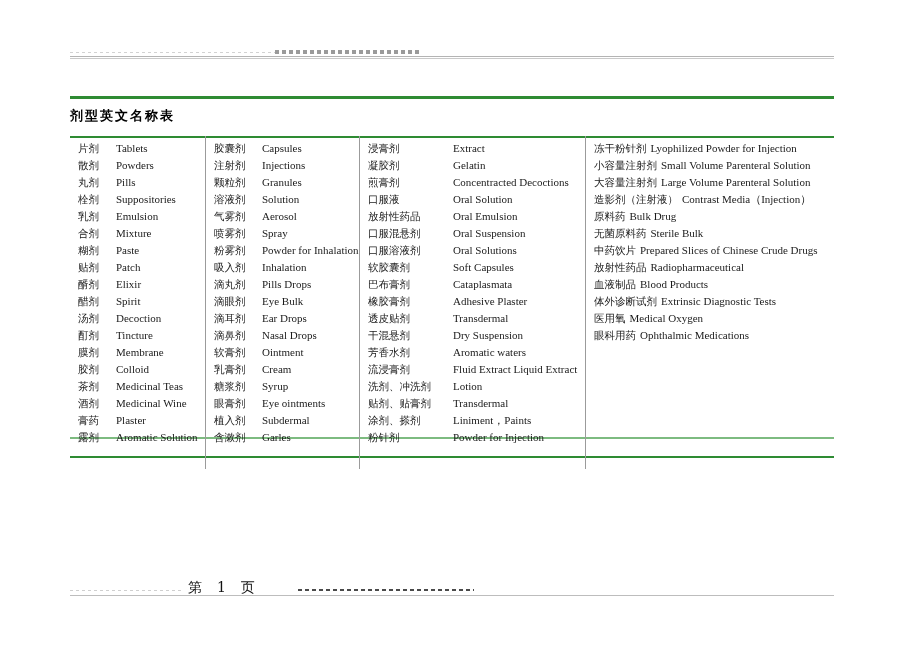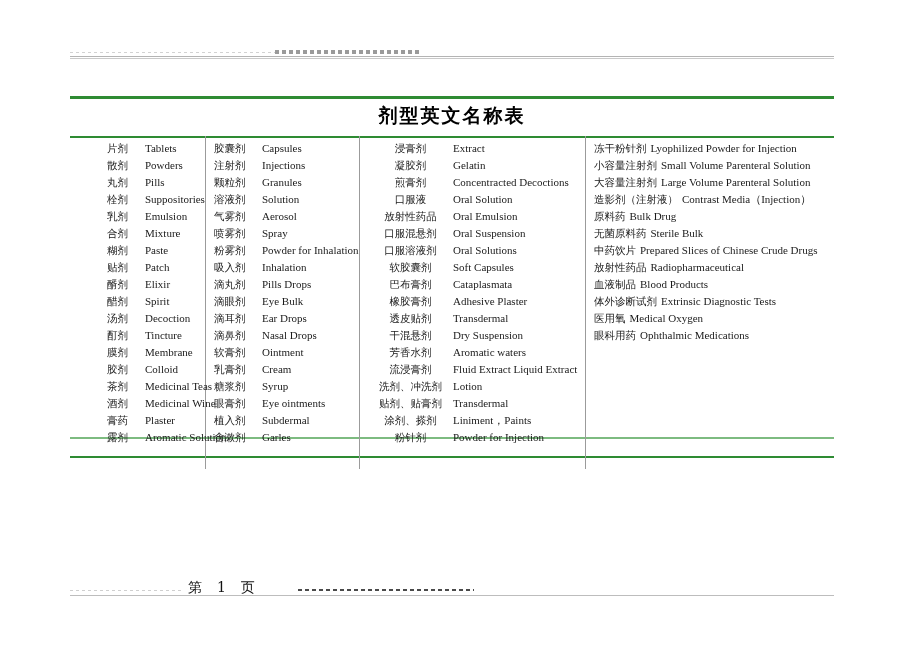--- a/index.html
+++ b/index.html
@@ -74,23 +74,22 @@
     top: 96px;
     width: 764px;
     height: 3px;
     background: #2e8b33;
   }
   .doc-title {
     position: absolute;
     left: 70px;
     top: 103px;
     width: 764px;
-    text-align: center;
     font-family: "Liberation Serif", "DejaVu Serif", serif;
-    font-size: 19px;
+    font-size: 13px;
     font-weight: bold;
     letter-spacing: 2px;
     color: #000;
     line-height: 26px;
   }
 
   
   .term-table {
     position: absolute;
     left: 70px;
@@ -134,26 +133,26 @@
     color: #1a1a1a;
   }
   .en {
     font-family: "Liberation Serif", "DejaVu Serif", serif;
     font-size: 11px;
     color: #1a1a1a;
   }
 
   
   .c1 .col-inner { padding-left: 8px; }
-  .c1 .cn { width: 38px; flex: 0 0 38px; margin-left: 29px; }
+  .c1 .cn { width: 38px; flex: 0 0 38px; }
   
   .c2 .col-inner { padding-left: 8px; }
   .c2 .cn { width: 48px; flex: 0 0 48px; }
   
-  .c3 .col-inner { padding-left: 8px; text-align: center; }
+  .c3 .col-inner { padding-left: 8px; }
   .c3 .cn { width: 85px; flex: 0 0 85px; }
   
   .c4 .col-inner { padding-left: 8px; }
   .c4 .cn { margin-right: 4px; }
 
   .spacer-row td { height: 19px; }
 
   
   .page-footer {
     position: absolute;

